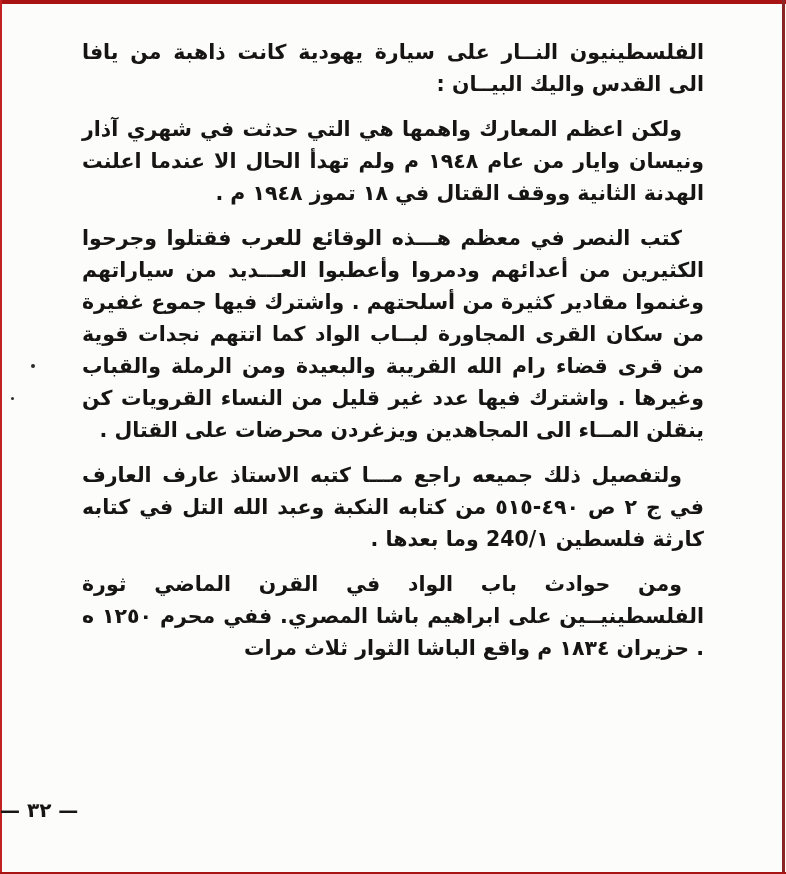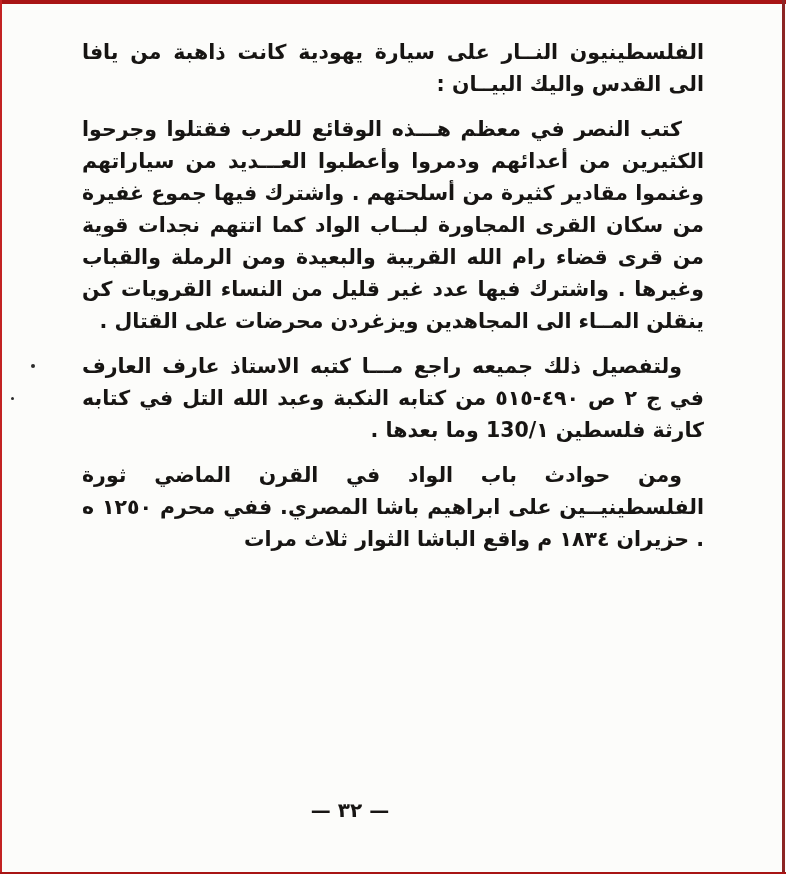--- a/index.html
+++ b/index.html
@@ -56,21 +56,21 @@
     margin: 0 0 13px 0;
     text-align: justify;
     text-align-last: right;
   }
   .para.indent { text-indent: 22px; }
   .page-number {
     position: absolute;
     top: 798px;
     left: 0;
     width: 700px;
-    text-align: center;
+    text-align: left;
     font-weight: 700;
     font-size: 20px;
     direction: rtl;
   }
   .ink-speck {
     position: absolute;
     background: #2b2b2b;
     border-radius: 50%;
   }
   .speck-a { left: 31px; top: 364px; width: 4px; height: 4px; }
@@ -81,22 +81,23 @@
 
 <div class="page">
 
   <div class="border-top"></div>
   <div class="border-left"></div>
   <div class="border-right"></div>
   <div class="border-bottom"></div>
 
   <div class="text-block">
     <p class="para">الفلسطينيون النــار على سيارة يهودية كانت ذاهبة من يافا الى القدس واليك البيــان :</p>
+    <p class="para indent">ولكن اعظم المعارك واهمها هي التي حدثت في شهري آذار ونيسان وايار من عام ١٩٤٨ م ولم تهدأ الحال الا عندما اعلنت الهدنة الثانية ووقف القتال في ١٨ تموز ١٩٤٨ م .</p>
     <p class="para indent">كتب النصر في معظم هـــذه الوقائع للعرب فقتلوا وجرحوا الكثيرين من أعدائهم ودمروا وأعطبوا العـــديد من سياراتهم وغنموا مقادير كثيرة من أسلحتهم . واشترك فيها جموع غفيرة من سكان القرى المجاورة لبــاب الواد كما اتتهم نجدات قوية من قرى قضاء رام الله القريبة والبعيدة ومن الرملة والقباب وغيرها . واشترك فيها عدد غير قليل من النساء القرويات كن ينقلن المــاء الى المجاهدين ويزغردن محرضات على القتال .</p>
-    <p class="para indent">ولتفصيل ذلك جميعه راجع مـــا كتبه الاستاذ عارف العارف في ج ٢ ص ٤٩٠-٥١٥ من كتابه النكبة وعبد الله التل في كتابه كارثة فلسطين 130/١ وما بعدها .</p>
+    <p class="para indent">ولتفصيل ذلك جميعه راجع مـــا كتبه الاستاذ عارف العارف في ج ٢ ص ٤٩٠-٥١٥ من كتابه النكبة وعبد الله التل في كتابه كارثة فلسطين 240/١ وما بعدها .</p>
     <p class="para indent">ومن حوادث باب الواد في القرن الماضي ثورة الفلسطينيــين على ابراهيم باشا المصري. ففي محرم ١٢٥٠ ه . حزيران ١٨٣٤ م واقع الباشا الثوار ثلاث مرات</p>
   </div>
 
   <div class="page-number">— ٣٢ —</div>
 
   <div class="ink-speck speck-a"></div>
   <div class="ink-speck speck-b"></div>
 
 </div>
 

